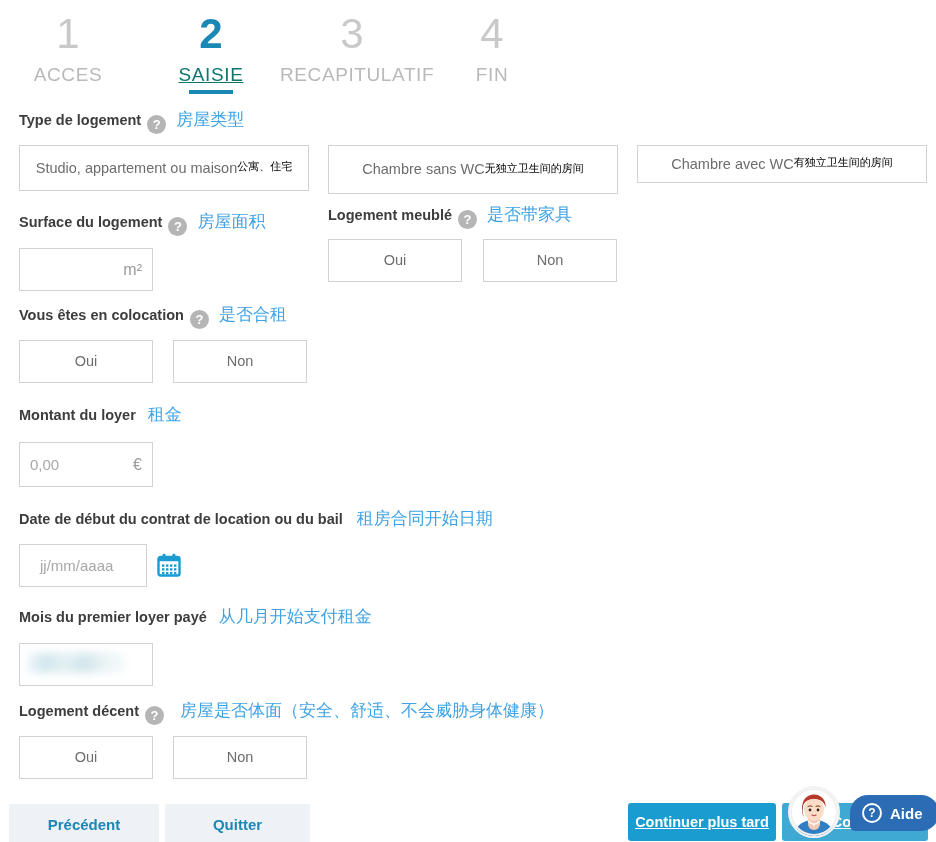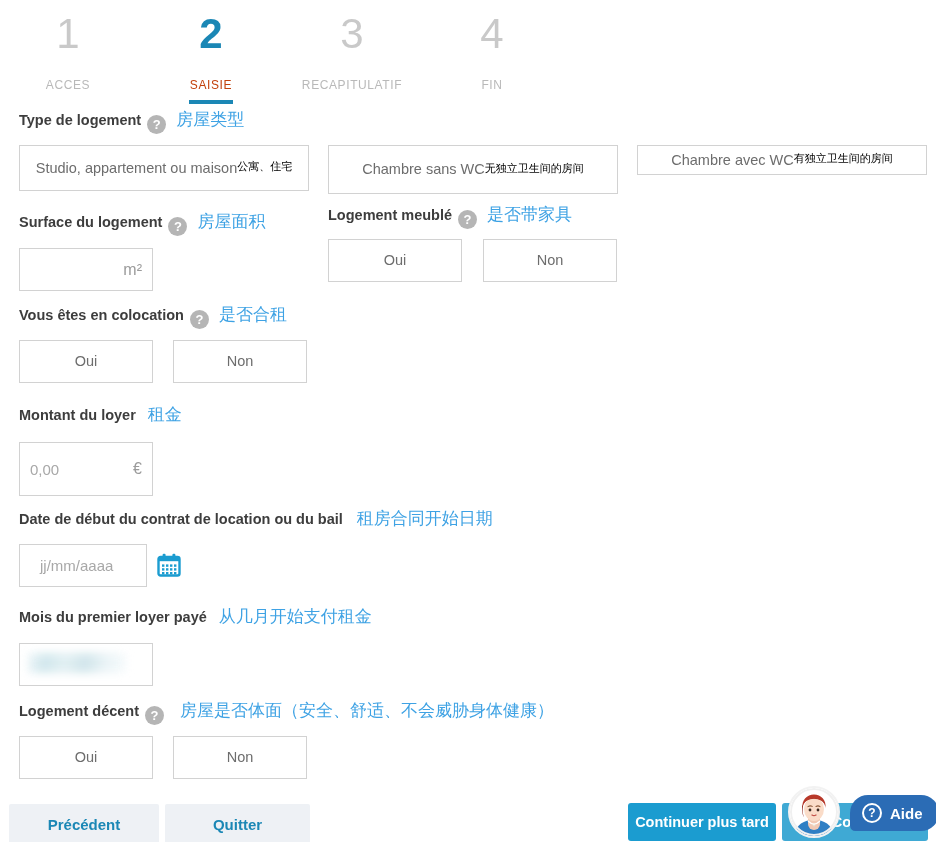--- a/index.html
+++ b/index.html
@@ -14,25 +14,25 @@
   }
 
   
   .stepper { position:absolute; left:0; top:0; width:936px; height:96px; }
   .step { position:absolute; top:10px; text-align:center; }
   .step .num {
     font-size:42px; line-height:48px; font-weight:400;
     color:#c9c9c9; letter-spacing:0;
   }
   .step .lbl {
-    font-size:12px; line-height:18px; letter-spacing:.6px;
-    color:#b9b9b9; margin-top:18px;text-align:center;
+    font-size:19px; line-height:18px; letter-spacing:.6px;
+    color:#b9b9b9; margin-top:8px;text-align:center;
   }
   .step.active .num { color:#1b87b5; font-weight:700; }
-  .step.active .lbl { color:#c2410c; }
+  .step.active .lbl { color:#0f766e;text-decoration:underline; }
   .step .underline {
     position:absolute; left:50%; transform:translateX(-50%);
     bottom:-10px; width:44px; height:4px; background:#1b87b5; display:none;
   }
   .step.active .underline { display:block; }
   #step1 { left:20px;  width:96px; }
   #step2 { left:163px; width:96px; }
   #step3 { left:280px; width:144px; }
   #step4 { left:455px; width:74px; }
 
@@ -101,20 +101,21 @@
     border:none; border-radius:2px; cursor:pointer;
     font-family:"Liberation Sans", sans-serif;
   }
   .primary {
     position:absolute;
     background:#1b9cd0; color:#ffffff;
     font-size:14.5px; font-weight:700;
     display:flex; align-items:center; justify-content:center;
     border:none; border-radius:3px; cursor:pointer;
     font-family:"Liberation Sans", sans-serif;
+    text-decoration:underline;
   }
   .primary.second { background:#3fa9d4; }
 
   
   .avatar {
     position:absolute; width:52px; height:52px; border-radius:50%;
     background:#ffffff; border:2px solid #f2f2f2; overflow:hidden;
     cursor:pointer; z-index:20;
   }
   .aide {
@@ -161,21 +162,21 @@
 </div>
 
 <div class="optbox" style="left:19px; top:145px; width:290px; height:46px;">
   <span class="fr">Studio, appartement ou maison</span>
   <span class="zh">公寓、住宅</span>
 </div>
 <div class="optbox" style="left:328px; top:145px; width:290px; height:49px;">
   <span class="fr">Chambre sans WC</span>
   <span class="zh">无独立卫生间的房间</span>
 </div>
-<div class="optbox" style="left:637px; top:145px; width:290px; height:30px;">
+<div class="optbox" style="left:637px; top:145px; width:290px; height:38px;">
   <span class="fr">Chambre avec WC</span>
   <span class="zh">有独立卫生间的房间</span>
 </div>
 
 <div class="fieldlabel" style="left:19px; top:212px;">
   <span>Surface du logement</span><span class="qmark">?</span><span class="cn">房屋面积</span>
 </div>
 <div class="txtinput" style="left:19px; top:248px; width:134px; height:43px;">
   <span class="ph"></span>
   <span class="suffix">m²</span>
@@ -197,21 +198,21 @@
 <div class="optbox" style="left:19px; top:340px; width:134px; height:43px;">
   <span class="fr">Oui</span>
 </div>
 <div class="optbox" style="left:173px; top:340px; width:134px; height:43px;">
   <span class="fr">Non</span>
 </div>
 
 <div class="fieldlabel" style="left:19px; top:405px;">
   <span>Montant du loyer</span><span class="cn" style="margin-left:12px;">租金</span>
 </div>
-<div class="txtinput" style="left:19px; top:442px; width:134px; height:54px;">
+<div class="txtinput" style="left:19px; top:442px; width:134px; height:45px;">
   <span class="ph">0,00</span>
   <span class="suffix">€</span>
 </div>
 
 <div class="fieldlabel" style="left:19px; top:509px;">
   <span>Date de début du contrat de location ou du bail</span><span class="cn" style="margin-left:14px;margin-top:32px;">租房合同开始日期</span>
 </div>
 <div class="txtinput" style="left:19px; top:544px; width:128px; height:43px;padding-left:20px;">
   <span class="ph">jj/mm/aaaa</span>
 </div>

